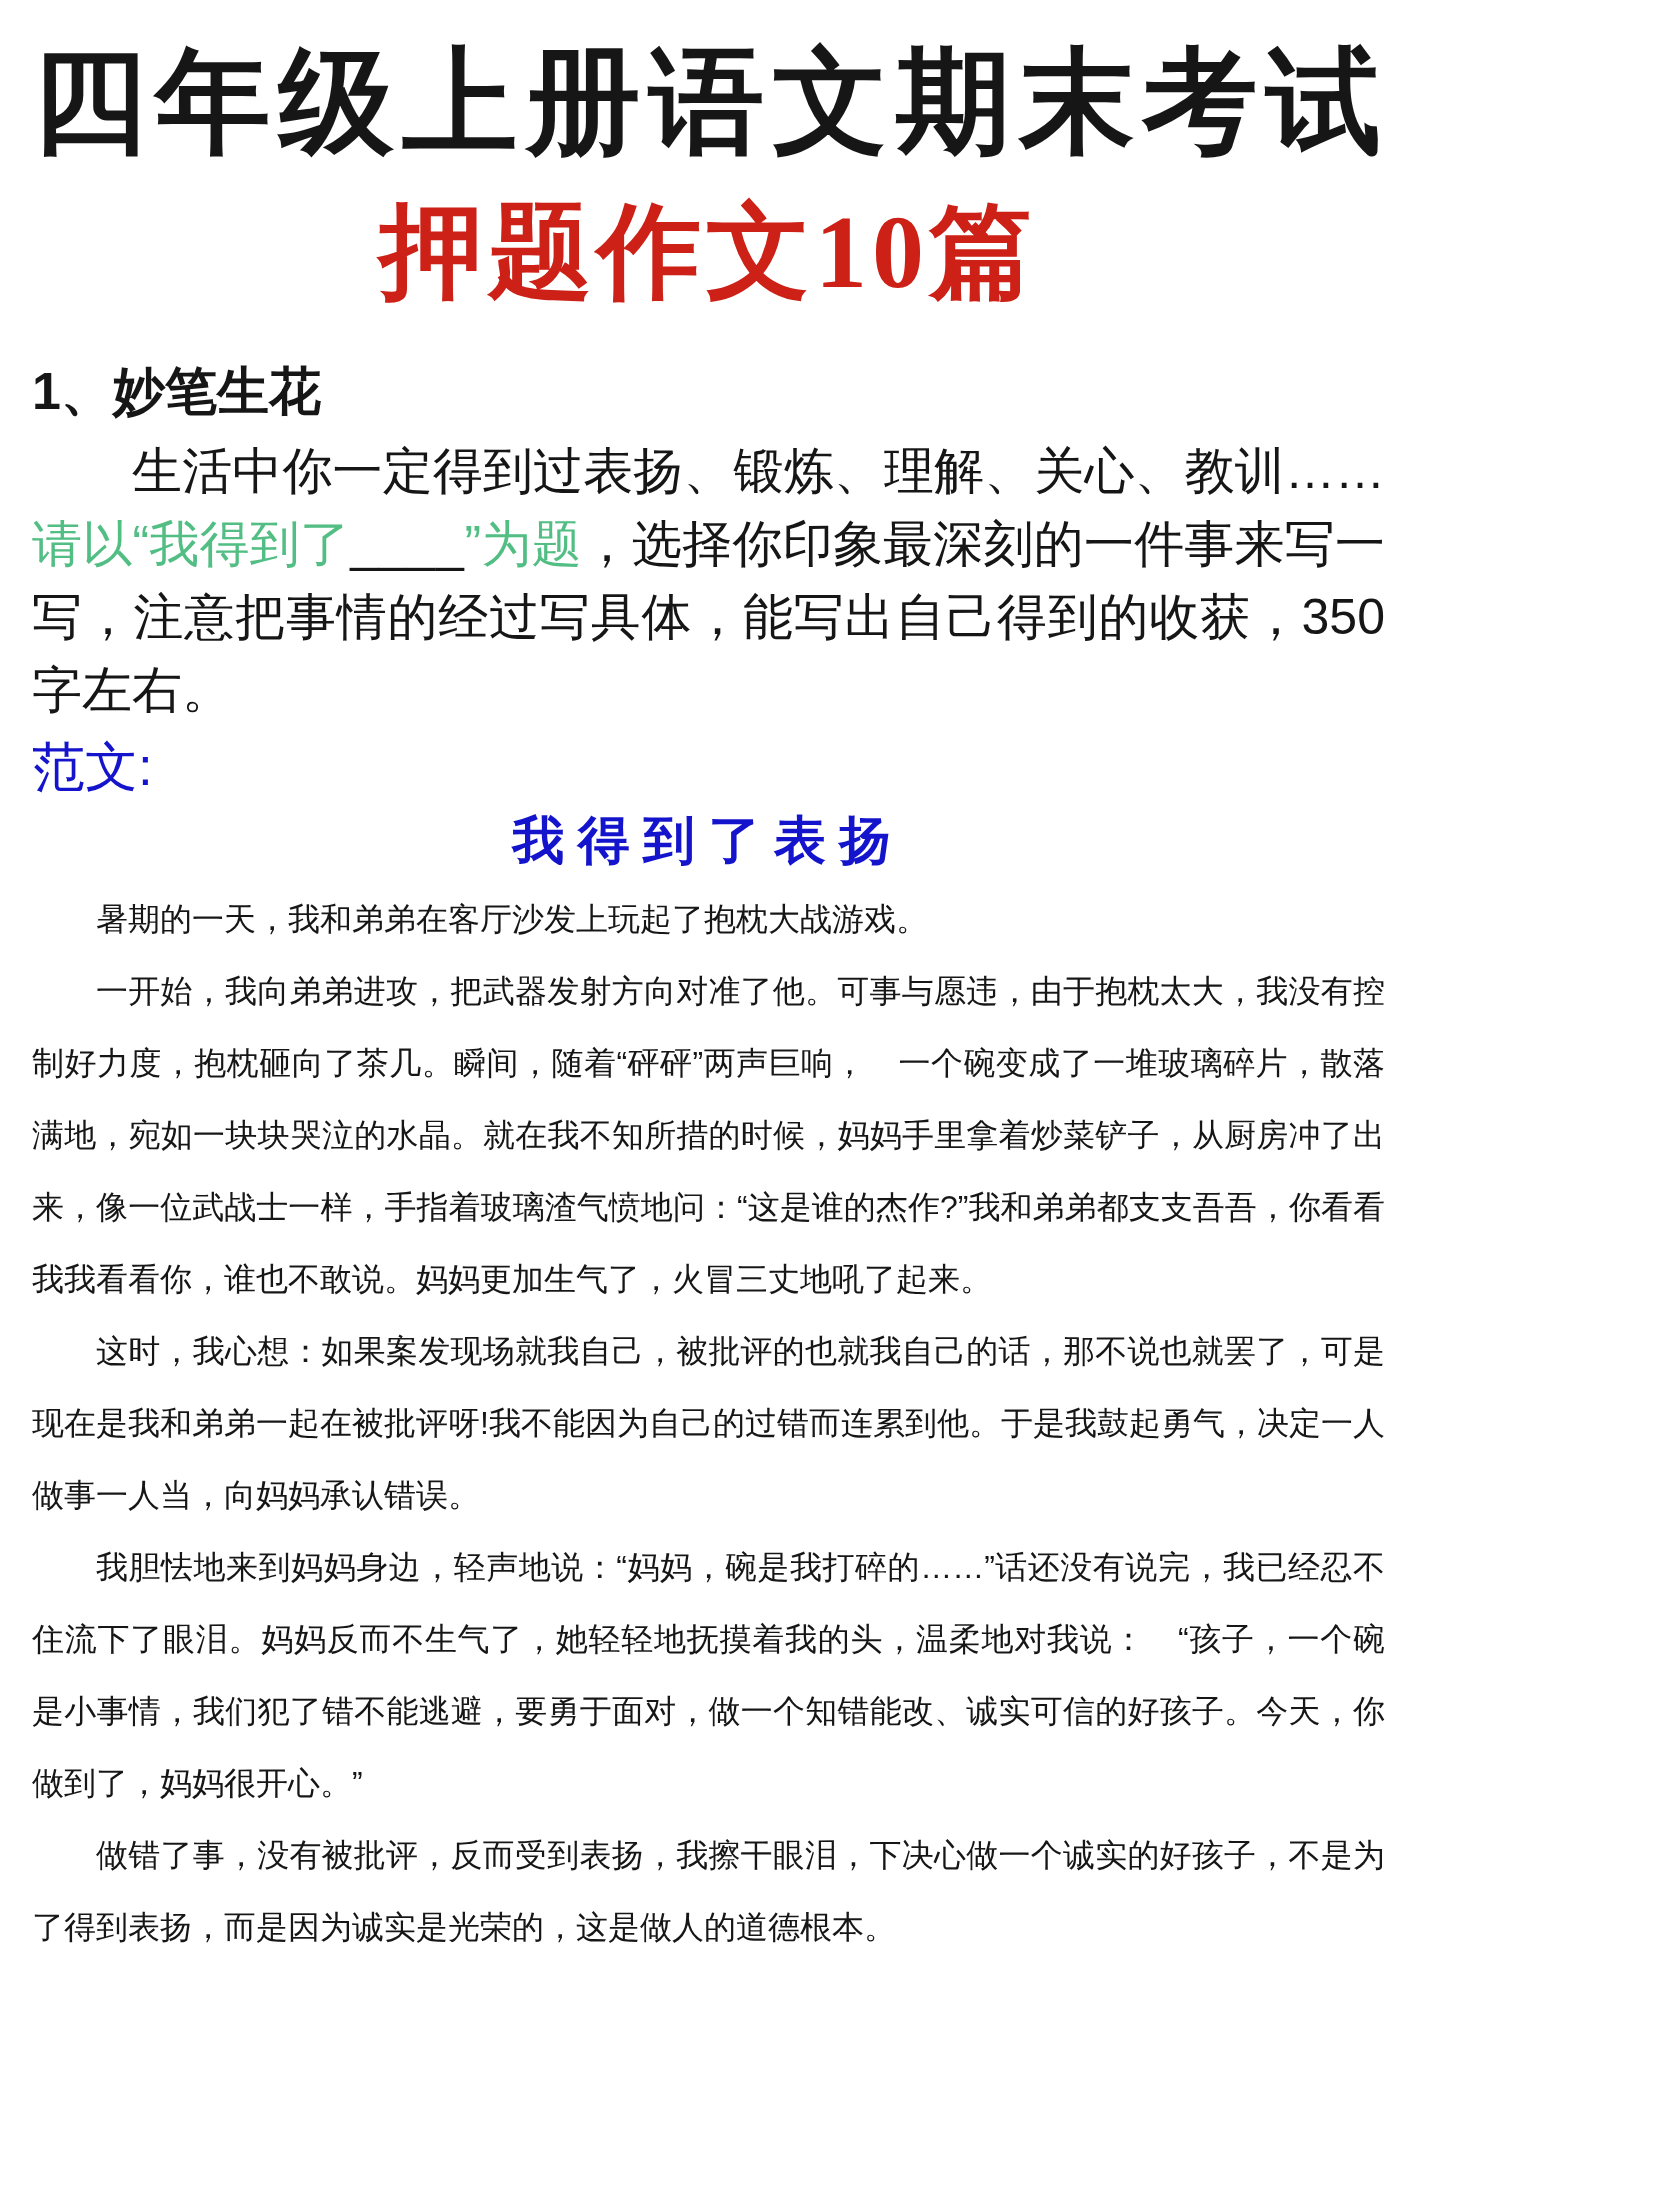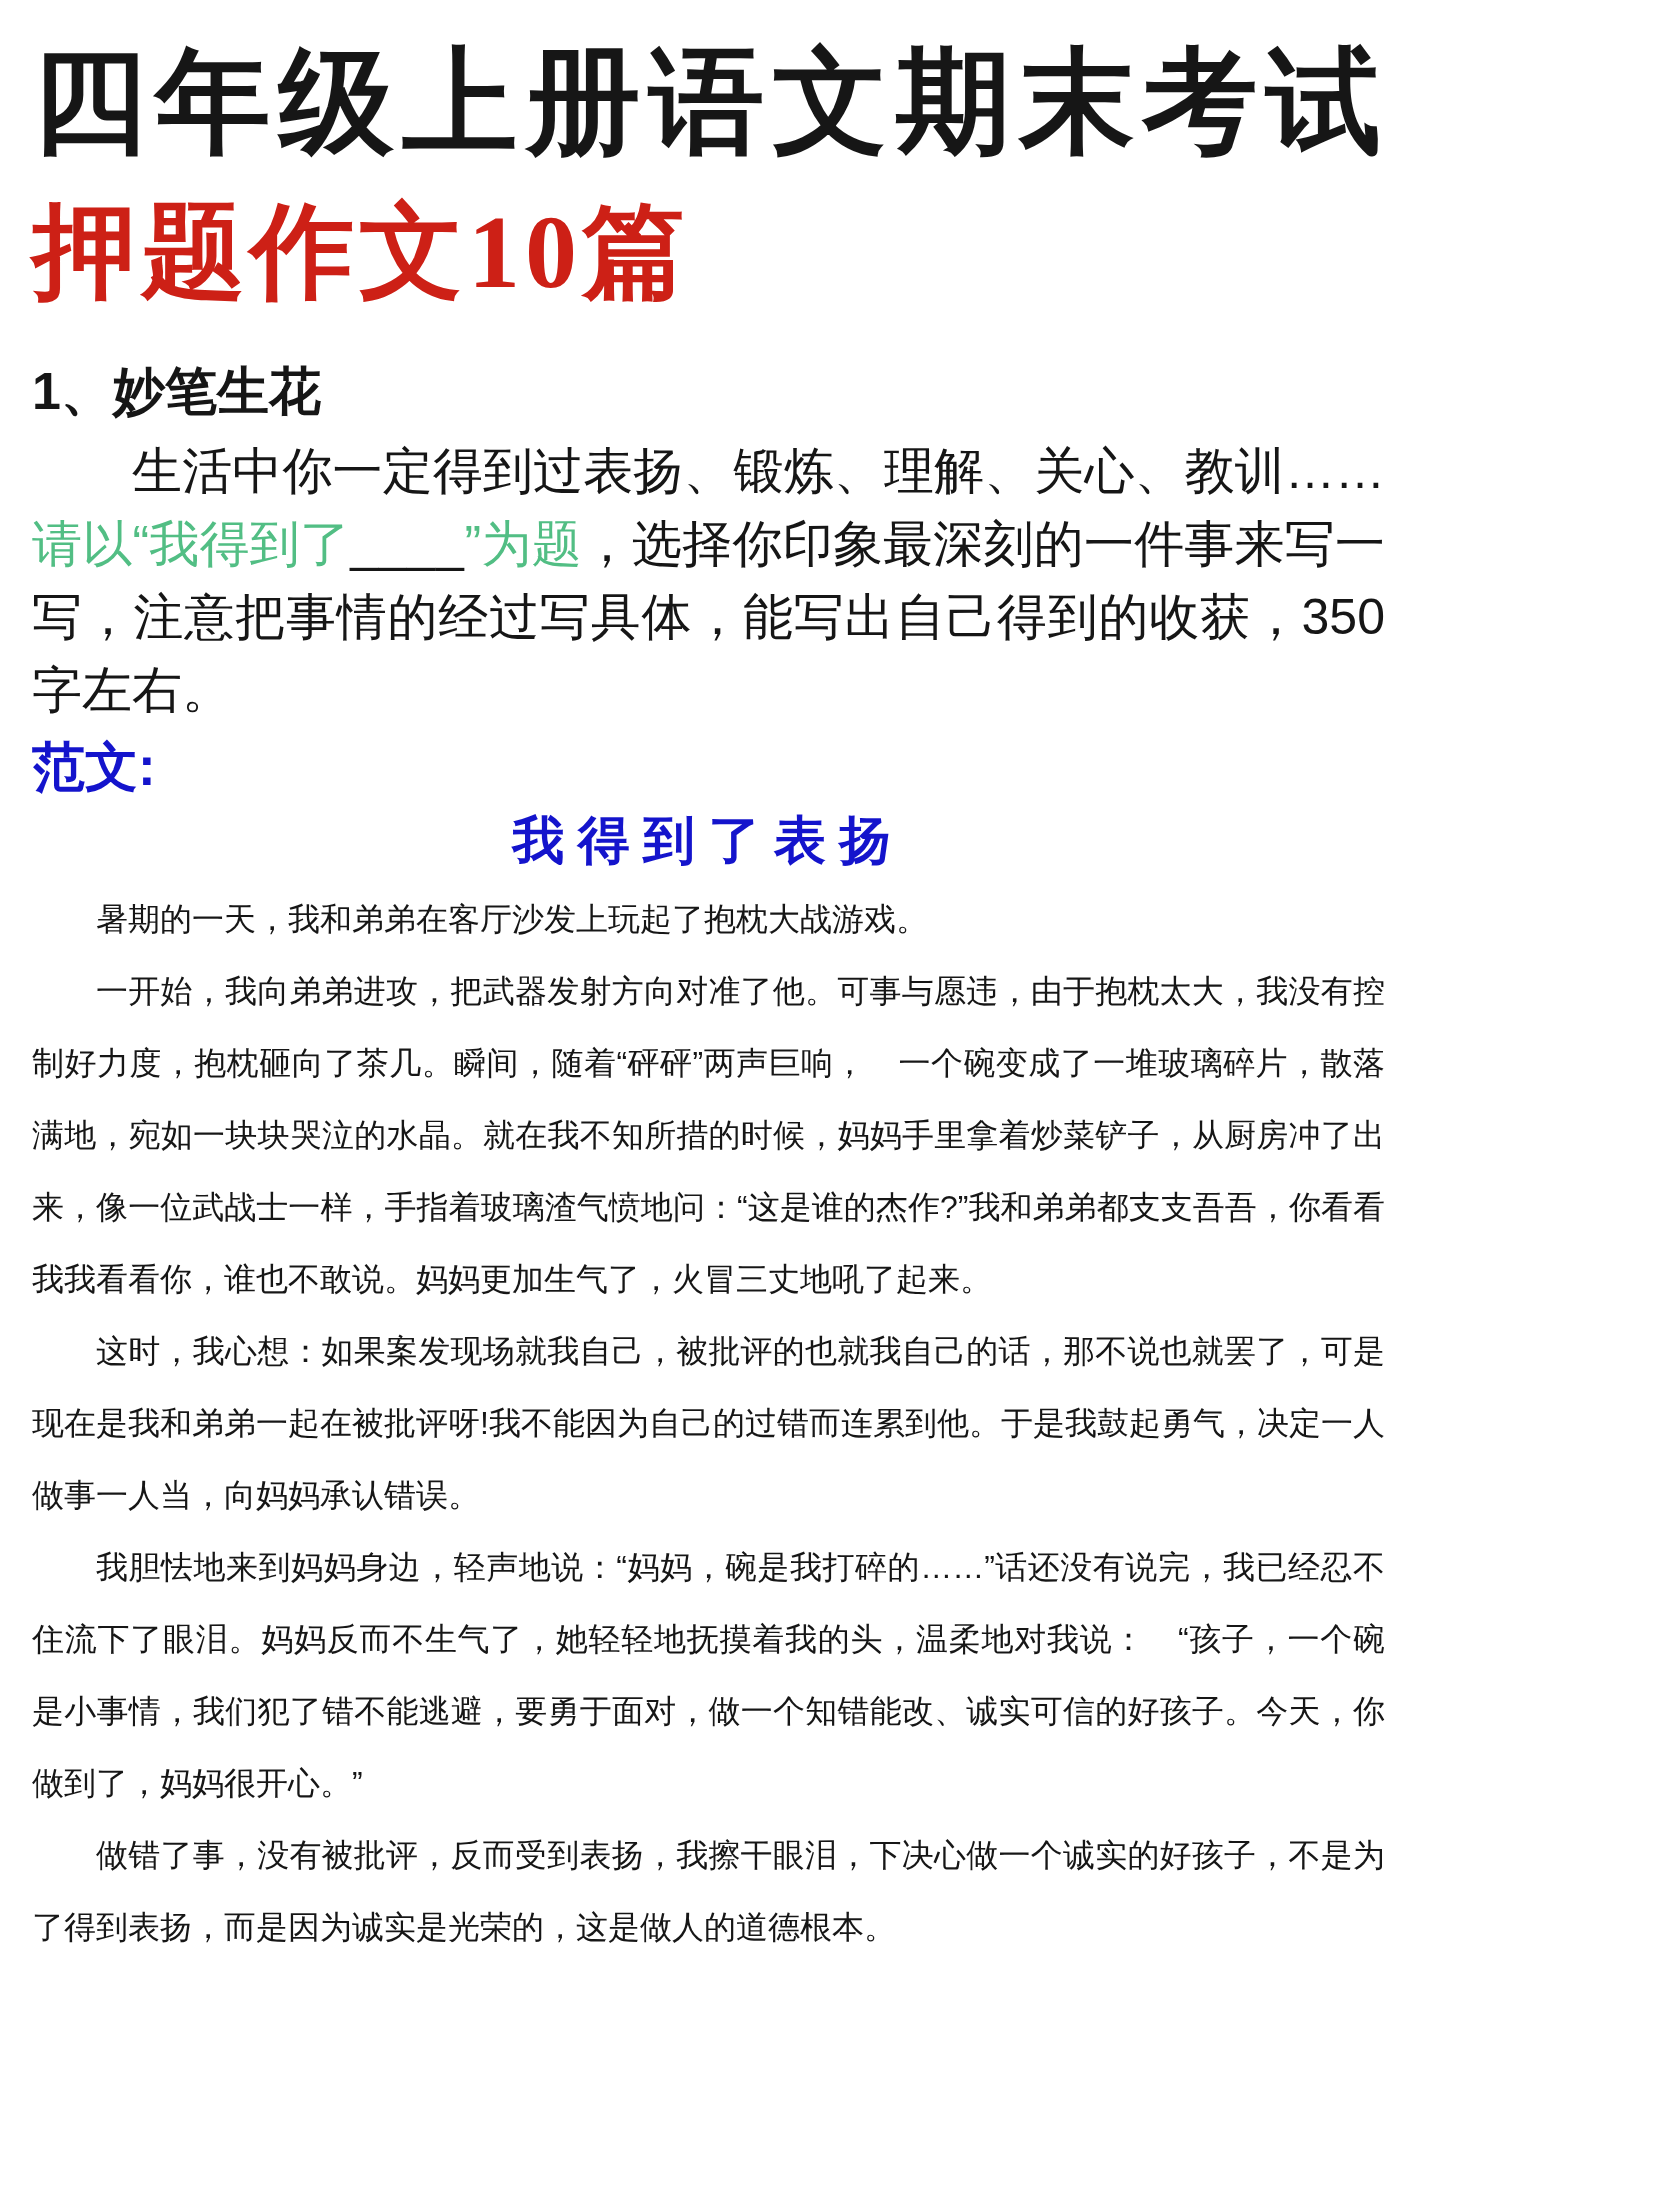--- a/index.html
+++ b/index.html
@@ -22,21 +22,21 @@
     text-align:center;
     letter-spacing:8.4px;
     color:var(--title-black,#161616);
     white-space:nowrap;
   }
   .doc-subtitle{
     margin:25px 0 0 0;
     font-size:104px;
     line-height:1.15;
     font-weight:bold;
-    text-align:left;
+    text-align:center;
     letter-spacing:5px;
     font-family:"Liberation Serif","DejaVu Serif",serif;
     color:var(--subtitle-red,#cd2016);
     white-space:nowrap;
   }
   .section-heading{
     margin:48px 0 0 0;
     font-size:52px;
     line-height:1.2;
     font-weight:bold;
@@ -49,21 +49,21 @@
     text-indent:2em;
     text-align:justify;
     color:var(--body-text,#161616);
   }
   .green{ color:var(--highlight-green,#52be84); }
   .blank{ color:var(--body-text,#161616); letter-spacing:0.8px; }
   .model-label{
     margin:6.7px 0 0 0;
     font-size:53px;
     line-height:1.25;
-    font-weight:bold;
+    font-weight:normal;
     color:var(--accent-blue,#1414cc);
   }
   .essay-title{
     margin:8.4px 0 0 0;
     font-size:52px;
     line-height:1.2;
     font-weight:bold;
     text-align:center;
     letter-spacing:13.4px;
     color:var(--accent-blue,#1414cc);

